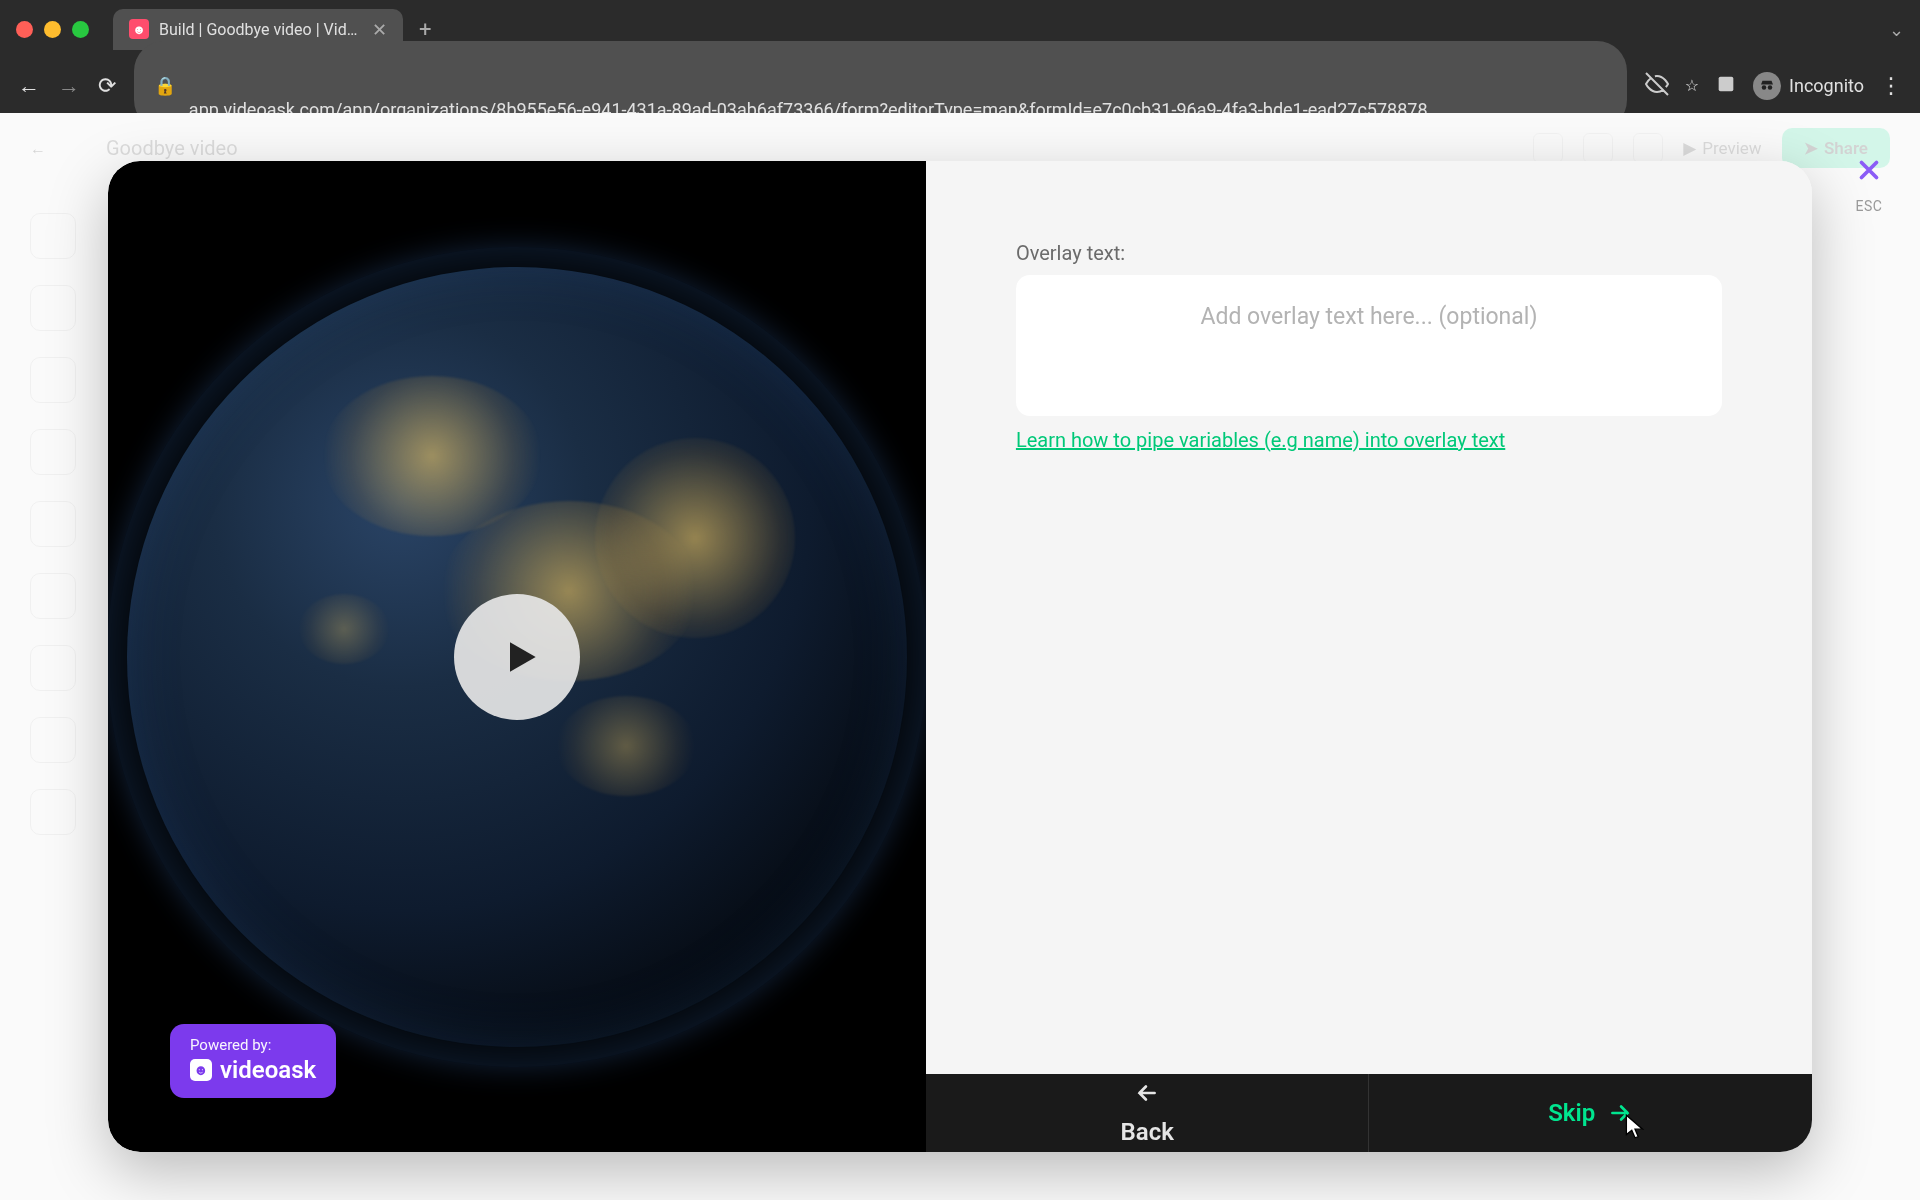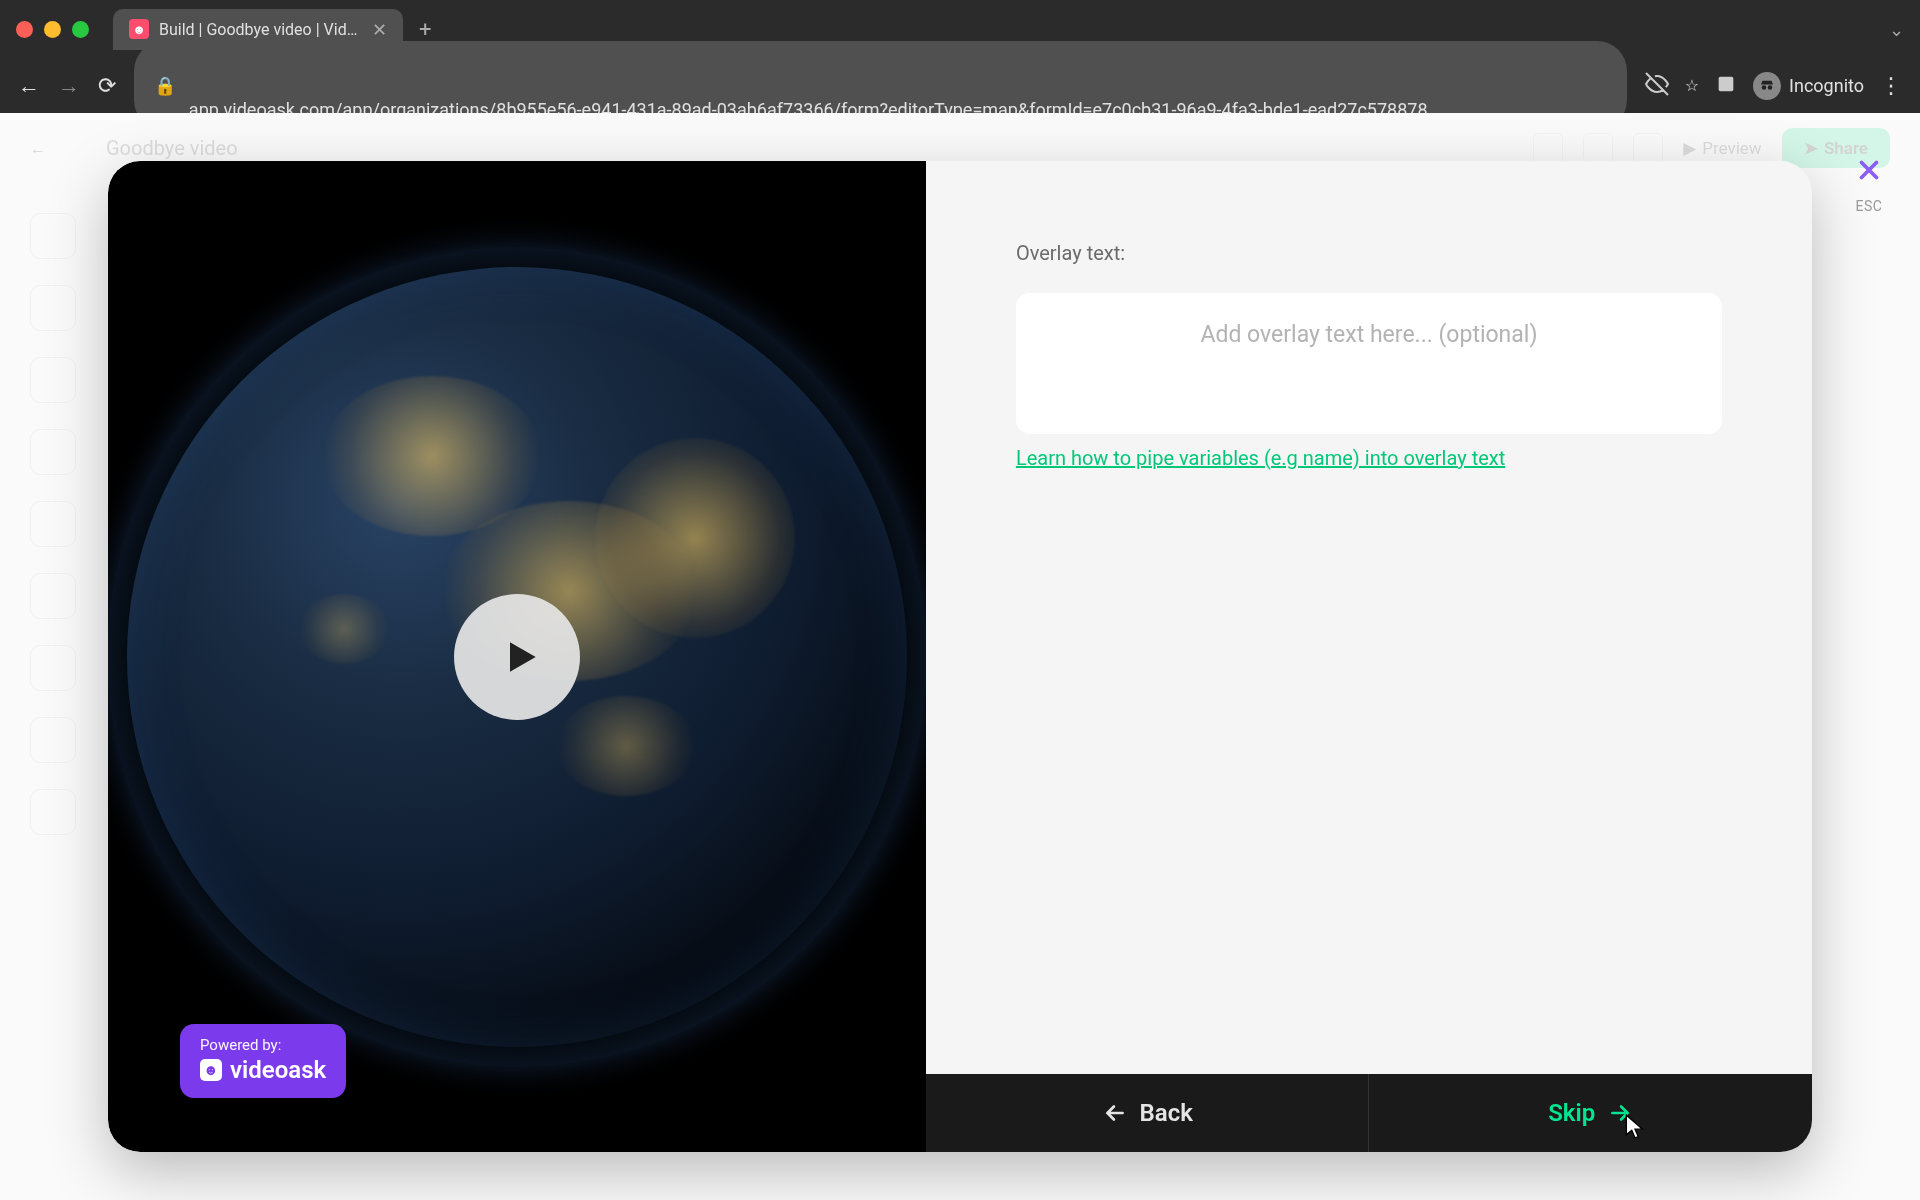--- a/index.html
+++ b/index.html
@@ -56,42 +56,42 @@
     .l1 { width: 220px; height: 160px; left: 25%; top: 14%; }
     .l2 { width: 260px; height: 180px; left: 40%; top: 30%; }
     .l3 { width: 200px; height: 200px; left: 60%; top: 22%; }
     .l4 { width: 140px; height: 100px; left: 55%; top: 55%; opacity: 0.6; }
     .l5 { width: 90px; height: 70px; left: 22%; top: 42%; opacity: 0.5; }
     .atmo { position: absolute; left: 50%; top: 50%; width: 820px; height: 820px; transform: translate(-50%,-50%); border-radius: 50%; box-shadow: 0 0 60px 10px rgba(60,120,200,0.25) inset, 0 0 30px rgba(70,130,220,0.25); pointer-events: none;}
     
     .play-btn { position: absolute; left: 50%; top: 50%; width: 126px; height: 126px; transform: translate(-50%,-50%); background: rgba(230,230,230,0.92); border-radius: 50%; display: flex; align-items: center; justify-content: center; cursor: pointer; }
     .play-btn svg { width: 44px; height: 44px; margin-left: 8px; }
     
-    .powered-badge { position: absolute; left: 72px; bottom: 54px; background: #7c3aed; color: white; padding: 12px 20px 14px; border-radius: 14px; }
+    .powered-badge { position: absolute; left: 62px; bottom: 54px; background: #7c3aed; color: white; padding: 12px 20px 14px; border-radius: 14px; }
     .powered-by { font-size: 15px; opacity: 0.95; }
     .powered-brand { display: flex; align-items: center; gap: 8px; font-size: 24px; font-weight: 600; margin-top: 2px; }
     .brand-face { width: 22px; height: 22px; background: white; border-radius: 5px; display: inline-flex; align-items: center; justify-content: center; color: #7c3aed; font-size: 15px; }
     
     .form-pane { flex: 1; background: #f5f5f5; display: flex; flex-direction: column; position: relative; }
     .form-body { padding: 80px 90px 0 90px; flex: 1; }
-    .label { color: #6b6b6b; font-size: 20px; margin-bottom: 28px; }
+    .label { color: #6b6b6b; font-size: 20px; margin-bottom: 10px; }
     .textarea-wrap { background: #fff; border-radius: 14px; padding: 28px 30px; min-height: 140px; }
     .textarea { width: 100%; border: none; outline: none; font-size: 23px; color: #333; background: transparent; resize: none; font-family: inherit; text-align: center; }
     .textarea::placeholder { color: #b3b3b3; }
     .help-link { color: #00c878; font-size: 20px; text-decoration: underline; margin-top: 12px; display: inline-block; }
     
     .fit-row { background: #fff; border-radius: 14px; padding: 24px 30px; margin-top: 40px; display: flex; align-items: center; gap: 12px; }
     .fit-label { font-size: 21px; font-weight: 600; color: #222; }
     .help-bubble { width: 24px; height: 24px; background: #7c3aed; color: white; border-radius: 50%; display: inline-flex; align-items: center; justify-content: center; font-size: 15px; font-weight: 700; }
     .toggle { margin-left: auto; width: 58px; height: 32px; background: #e5e5e5; border-radius: 20px; position: relative; cursor: pointer; }
     .toggle-knob { position: absolute; left: 3px; top: 3px; width: 26px; height: 26px; background: #fff; border-radius: 50%; box-shadow: 0 1px 3px rgba(0,0,0,0.2); }
     
     .footer { height: 78px; display: flex; background: #1a1a1a; }
     .footer-btn { flex: 1; display: flex; align-items: center; justify-content: center; gap: 12px; font-size: 24px; font-weight: 600; cursor: pointer; }
-    .footer-back { color: #e5e5e5; border-right: 1px solid #333; }
+    .footer-back { color: #e5e5e5; border-right: 1px solid #333; flex-direction: column; }
     .footer-skip { color: #00e58f; }
     .footer svg { width: 26px; height: 26px; }
     
     .cursor { position: absolute; pointer-events: none; z-index: 100; }
   </style>
 </head>
 <body>
 
 <div class="browser-chrome">
   <div class="traffic-lights">

